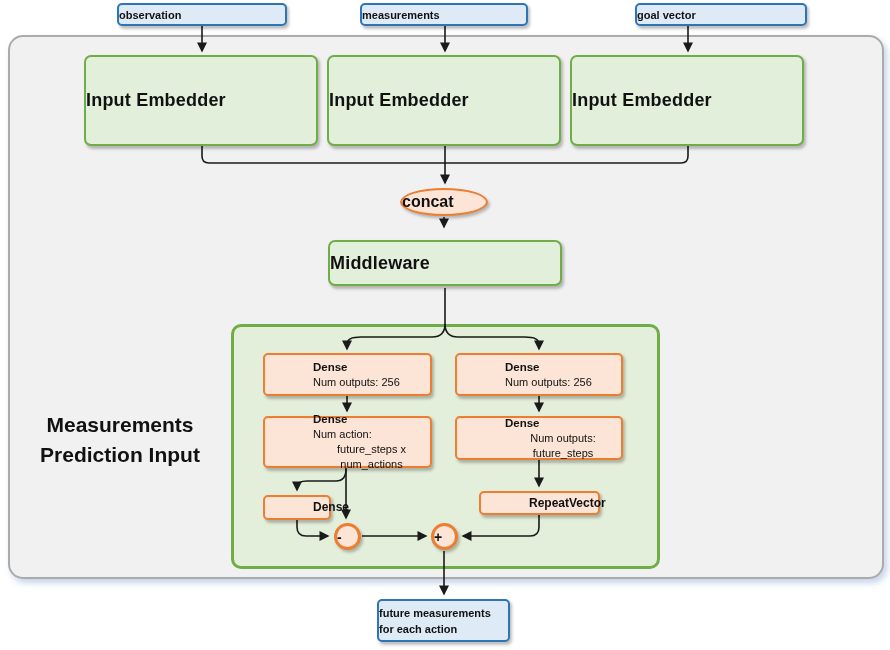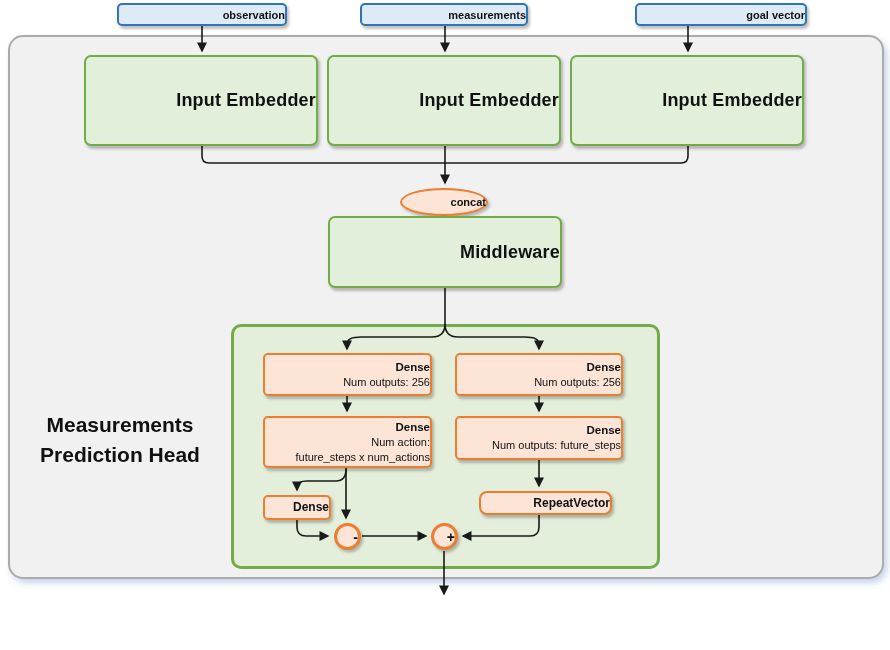--- a/index.html
+++ b/index.html
@@ -18,50 +18,50 @@
     background: #E4EFDB; border: 3px solid #70AD47; border-radius: 10px;
     z-index: 2;
   }
 
   
   svg.wires { position: absolute; left: 0; top: 0; z-index: 5; pointer-events: none; }
   .wire { fill: none; stroke: #1A1A1A; stroke-width: 1.6; }
 
   
   .node { position: absolute; z-index: 10; display: flex; flex-direction: column;
-          align-items: flex-end; justify-content: center; text-align: center;
+          align-items: flex-start; justify-content: center; text-align: center;
           box-sizing: border-box; }
   .shadow { box-shadow: 2px 2.5px 3px rgba(0,0,0,0.25); }
 
   .node-blue  { background: #DEEBF7; border: 2.5px solid #2E75B6; border-radius: 5px;
                 font-weight: 700; font-size: 11px; }
   .node-green { background: #E2EFDA; border: 2.5px solid #70AD47; border-radius: 7px;
                 font-weight: 700; font-size: 18px; letter-spacing: 0.2px; }
   .node-orange{ background: #FCE4D6; border: 2.5px solid #ED7D31; border-radius: 5px;
-                font-size: 11px; line-height: 15px; }
+                font-size: 11px; line-height: 15px; padding-left: 48px; }
   .node-orange .t { font-weight: 700; font-size: 11.5px; }
   .ellipse    { background: #FCE4D6; border: 2.5px solid #ED7D31; border-radius: 50%;
-                font-weight: 700; font-size: 11px; }
+                font-weight: 700; font-size: 16px; }
   .op-circle  { background: #FCE4D6; border: 3px solid #ED7D31; border-radius: 50%;
                 font-weight: 700; font-size: 14px; line-height: 1; }
 
   .head-title { position: absolute; left: 25px; top: 410px; width: 190px; z-index: 10;
                 text-align: center; font-weight: 700; font-size: 21px; line-height: 30px; }
 </style>
 </head>
 <body>
 
 <div class="canvas">
 
   <div class="outer-container"></div>
   <div class="head-container"></div>
 
   <div class="head-title">
     <div>Measurements</div>
-    <div>Prediction Head</div>
+    <div>Prediction Input</div>
   </div>
 
   <svg class="wires" width="890" height="650" viewBox="0 0 890 650">
     <defs>
       <marker id="ah" viewBox="0 0 10 10" refX="8.5" refY="5" markerWidth="11" markerHeight="10" orient="auto-start-reverse" markerUnits="userSpaceOnUse">
         <path d="M0 0 L10 5 L0 10 Z" fill="#1A1A1A"></path>
       </marker>
     </defs>
 
     <path class="wire" d="M202 26 V51" marker-end="url(#ah)"></path>
@@ -111,21 +111,21 @@
     <span>Input Embedder</span>
   </div>
   <div class="node node-green shadow" style="left:570px; top:55px; width:234px; height:91px;">
     <span>Input Embedder</span>
   </div>
 
   <div class="node ellipse shadow" style="left:400px; top:188px; width:88px; height:28px;">
     <span>concat</span>
   </div>
 
-  <div class="node node-green shadow" style="left:328px; top:216px; width:234px; height:72px;">
+  <div class="node node-green shadow" style="left:328px; top:240px; width:234px; height:46px;">
     <span>Middleware</span>
   </div>
 
   <div class="node node-orange shadow" style="left:263px; top:353px; width:169px; height:43px;">
     <div class="t">Dense</div>
     <div>Num outputs: 256</div>
   </div>
   <div class="node node-orange shadow" style="left:263px; top:416px; width:169px; height:52px;">
     <div class="t">Dense</div>
     <div>Num action:</div>
@@ -137,25 +137,29 @@
     <div>Num outputs: 256</div>
   </div>
   <div class="node node-orange shadow" style="left:455px; top:416px; width:168px; height:44px;">
     <div class="t">Dense</div>
     <div>Num outputs: future_steps</div>
   </div>
 
   <div class="node node-orange shadow" style="left:263px; top:495px; width:68px; height:25px;">
     <div class="t" style="font-size:12px;">Dense</div>
   </div>
-  <div class="node node-orange shadow" style="left:479px; top:491px; width:133px; height:24px;border-radius:8px;">
+  <div class="node node-orange shadow" style="left:479px; top:491px; width:121px; height:24px;">
     <div class="t" style="font-size:12px;">RepeatVector</div>
   </div>
 
   <div class="node op-circle shadow" style="left:334px; top:523px; width:27px; height:27px;">
     <span>-</span>
   </div>
   <div class="node op-circle shadow" style="left:431px; top:523px; width:27px; height:27px;">
     <span>+</span>
   </div>
 
+  <div class="node node-blue shadow" style="left:377px; top:599px; width:133px; height:43px; line-height:16px;">
+    <div>future measurements</div>
+    <div>for each action</div>
+  </div>
 
 </div>
 
 </body></html>

